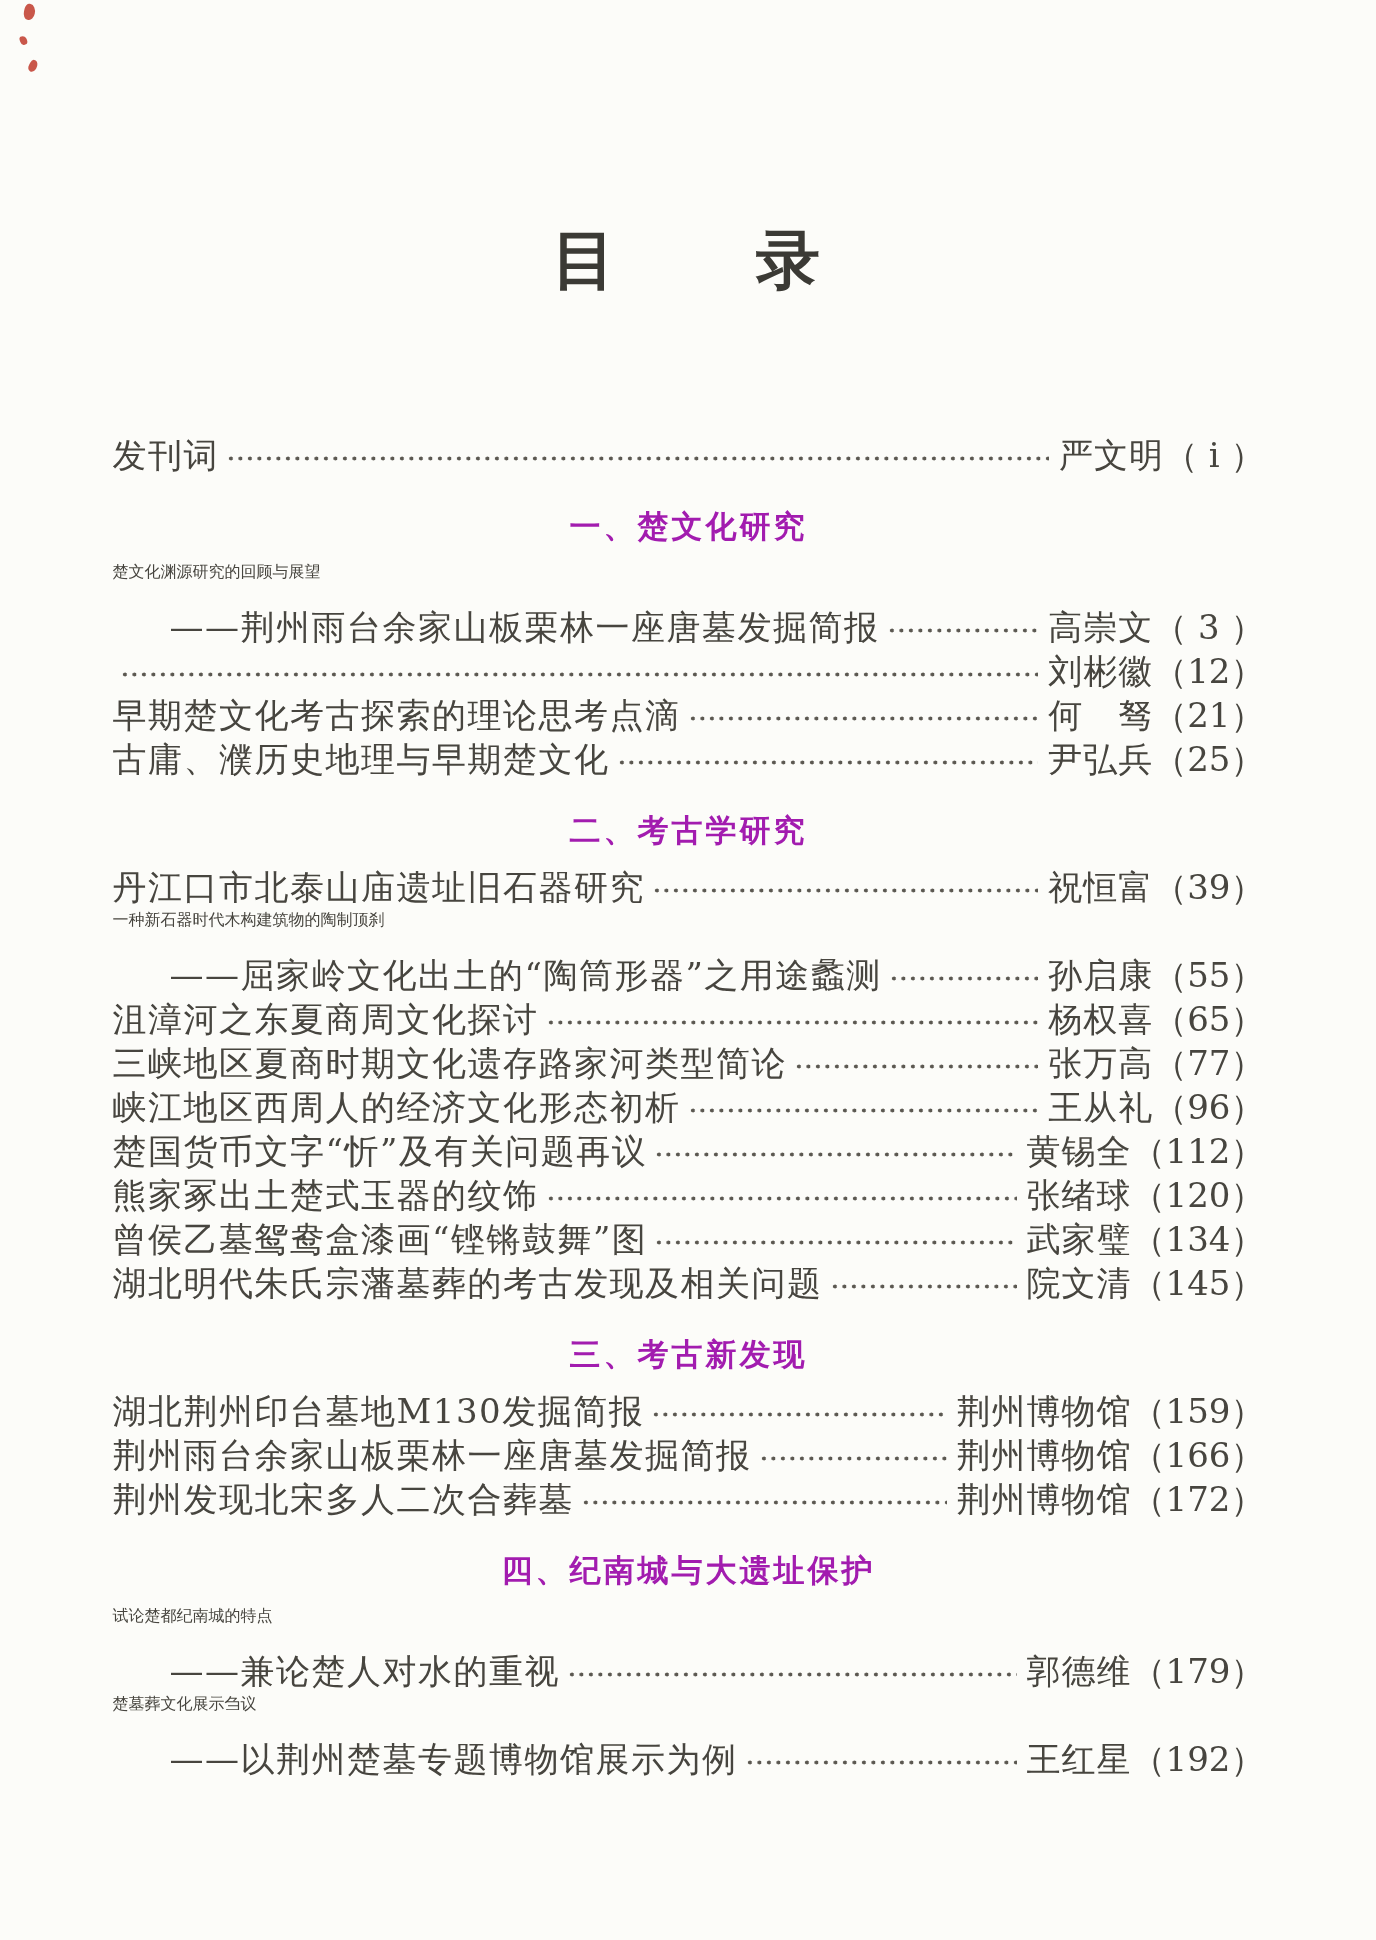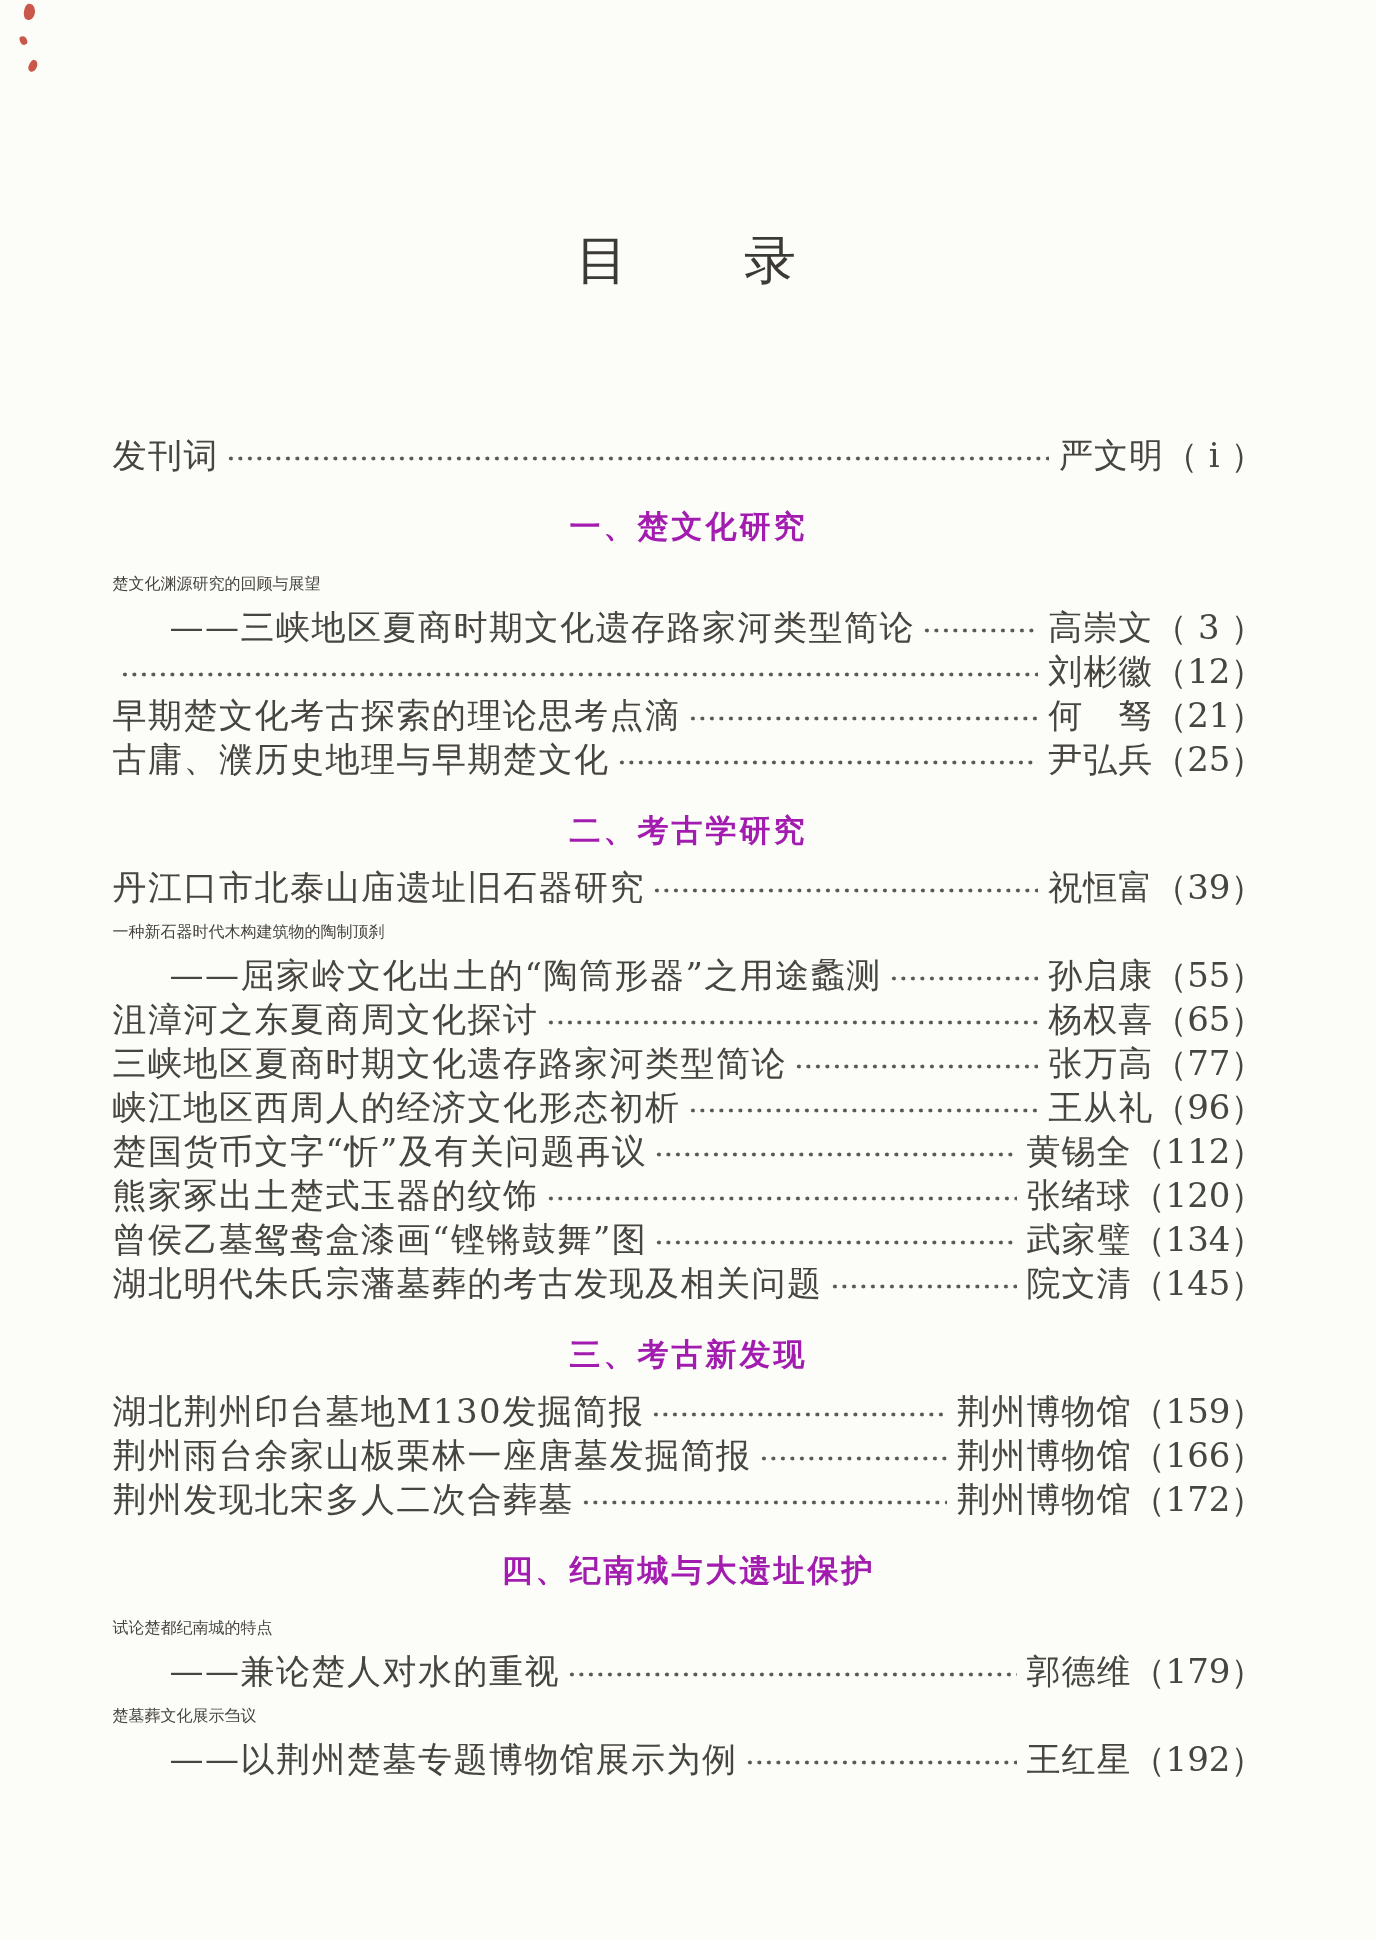--- a/index.html
+++ b/index.html
@@ -23,23 +23,23 @@
     background: #c0392b;
     opacity: 0.85;
     border-radius: 40% 60% 50% 50%;
   }
   .a1 { left: 24px; top: 4px;  width: 11px; height: 16px; transform: rotate(12deg); }
   .a2 { left: 20px; top: 36px; width: 7px;  height: 9px;  transform: rotate(-20deg); }
   .a3 { left: 29px; top: 60px; width: 8px;  height: 12px; transform: rotate(30deg); }
   .page-title {
     margin-top: 228px;
     text-align: center;
-    font-size: 52px;
+    font-size: 64px;
     line-height: 64px;
-    font-weight: normal;
+    font-weight: bold;
     color: #3b3a35;
     letter-spacing: 4px;
   }
   .toc {
     width: 1152px;
     margin: 0 auto;
     padding-left: 1px;
   }
   .frontmatter { margin-top: 142px; }
   .section-heading {
@@ -67,21 +67,21 @@
     height: 9px;
     margin: 0 10px 0 8px;
     align-self: center;
     transform: translateY(2px);
     background-image: radial-gradient(circle at 4px 4.5px, #5b5851 1.8px, rgba(0,0,0,0) 2.2px);
     background-size: 9.5px 9px;
     background-repeat: repeat-x;
   }
   .author { flex: 0 0 auto; letter-spacing: 1px; }
   .pageno { flex: 0 0 auto; letter-spacing: 0; }
-  .titleline { height: 44px; display: flex; align-items: center; }
+  .titleline { height: 44px; display: flex; }
 </style>
 </head>
 <body>
 
 <div class="page">
 
   <div class="artifact a1"></div>
   <div class="artifact a2"></div>
   <div class="artifact a3"></div>
 
@@ -95,21 +95,21 @@
       <span class="author">严文明</span>
       <span class="pageno">（ i ）</span>
     </div>
 
     <div class="section-heading">一、楚文化研究</div>
 
     <div class="titleline">
       <span class="t">楚文化渊源研究的回顾与展望</span>
     </div>
     <div class="row indent">
-      <span class="t">——三峡地区夏商时期文化遗存路家河类型简论</span>
+      <span class="t">——荆州雨台余家山板栗林一座唐墓发掘简报</span>
       <span class="leader"></span>
       <span class="author">高崇文</span>
       <span class="pageno">（ 3 ）</span>
     </div>
 
     <div class="row">
       <span class="leader"></span>
       <span class="author">刘彬徽</span>
       <span class="pageno">（12）</span>
     </div>

